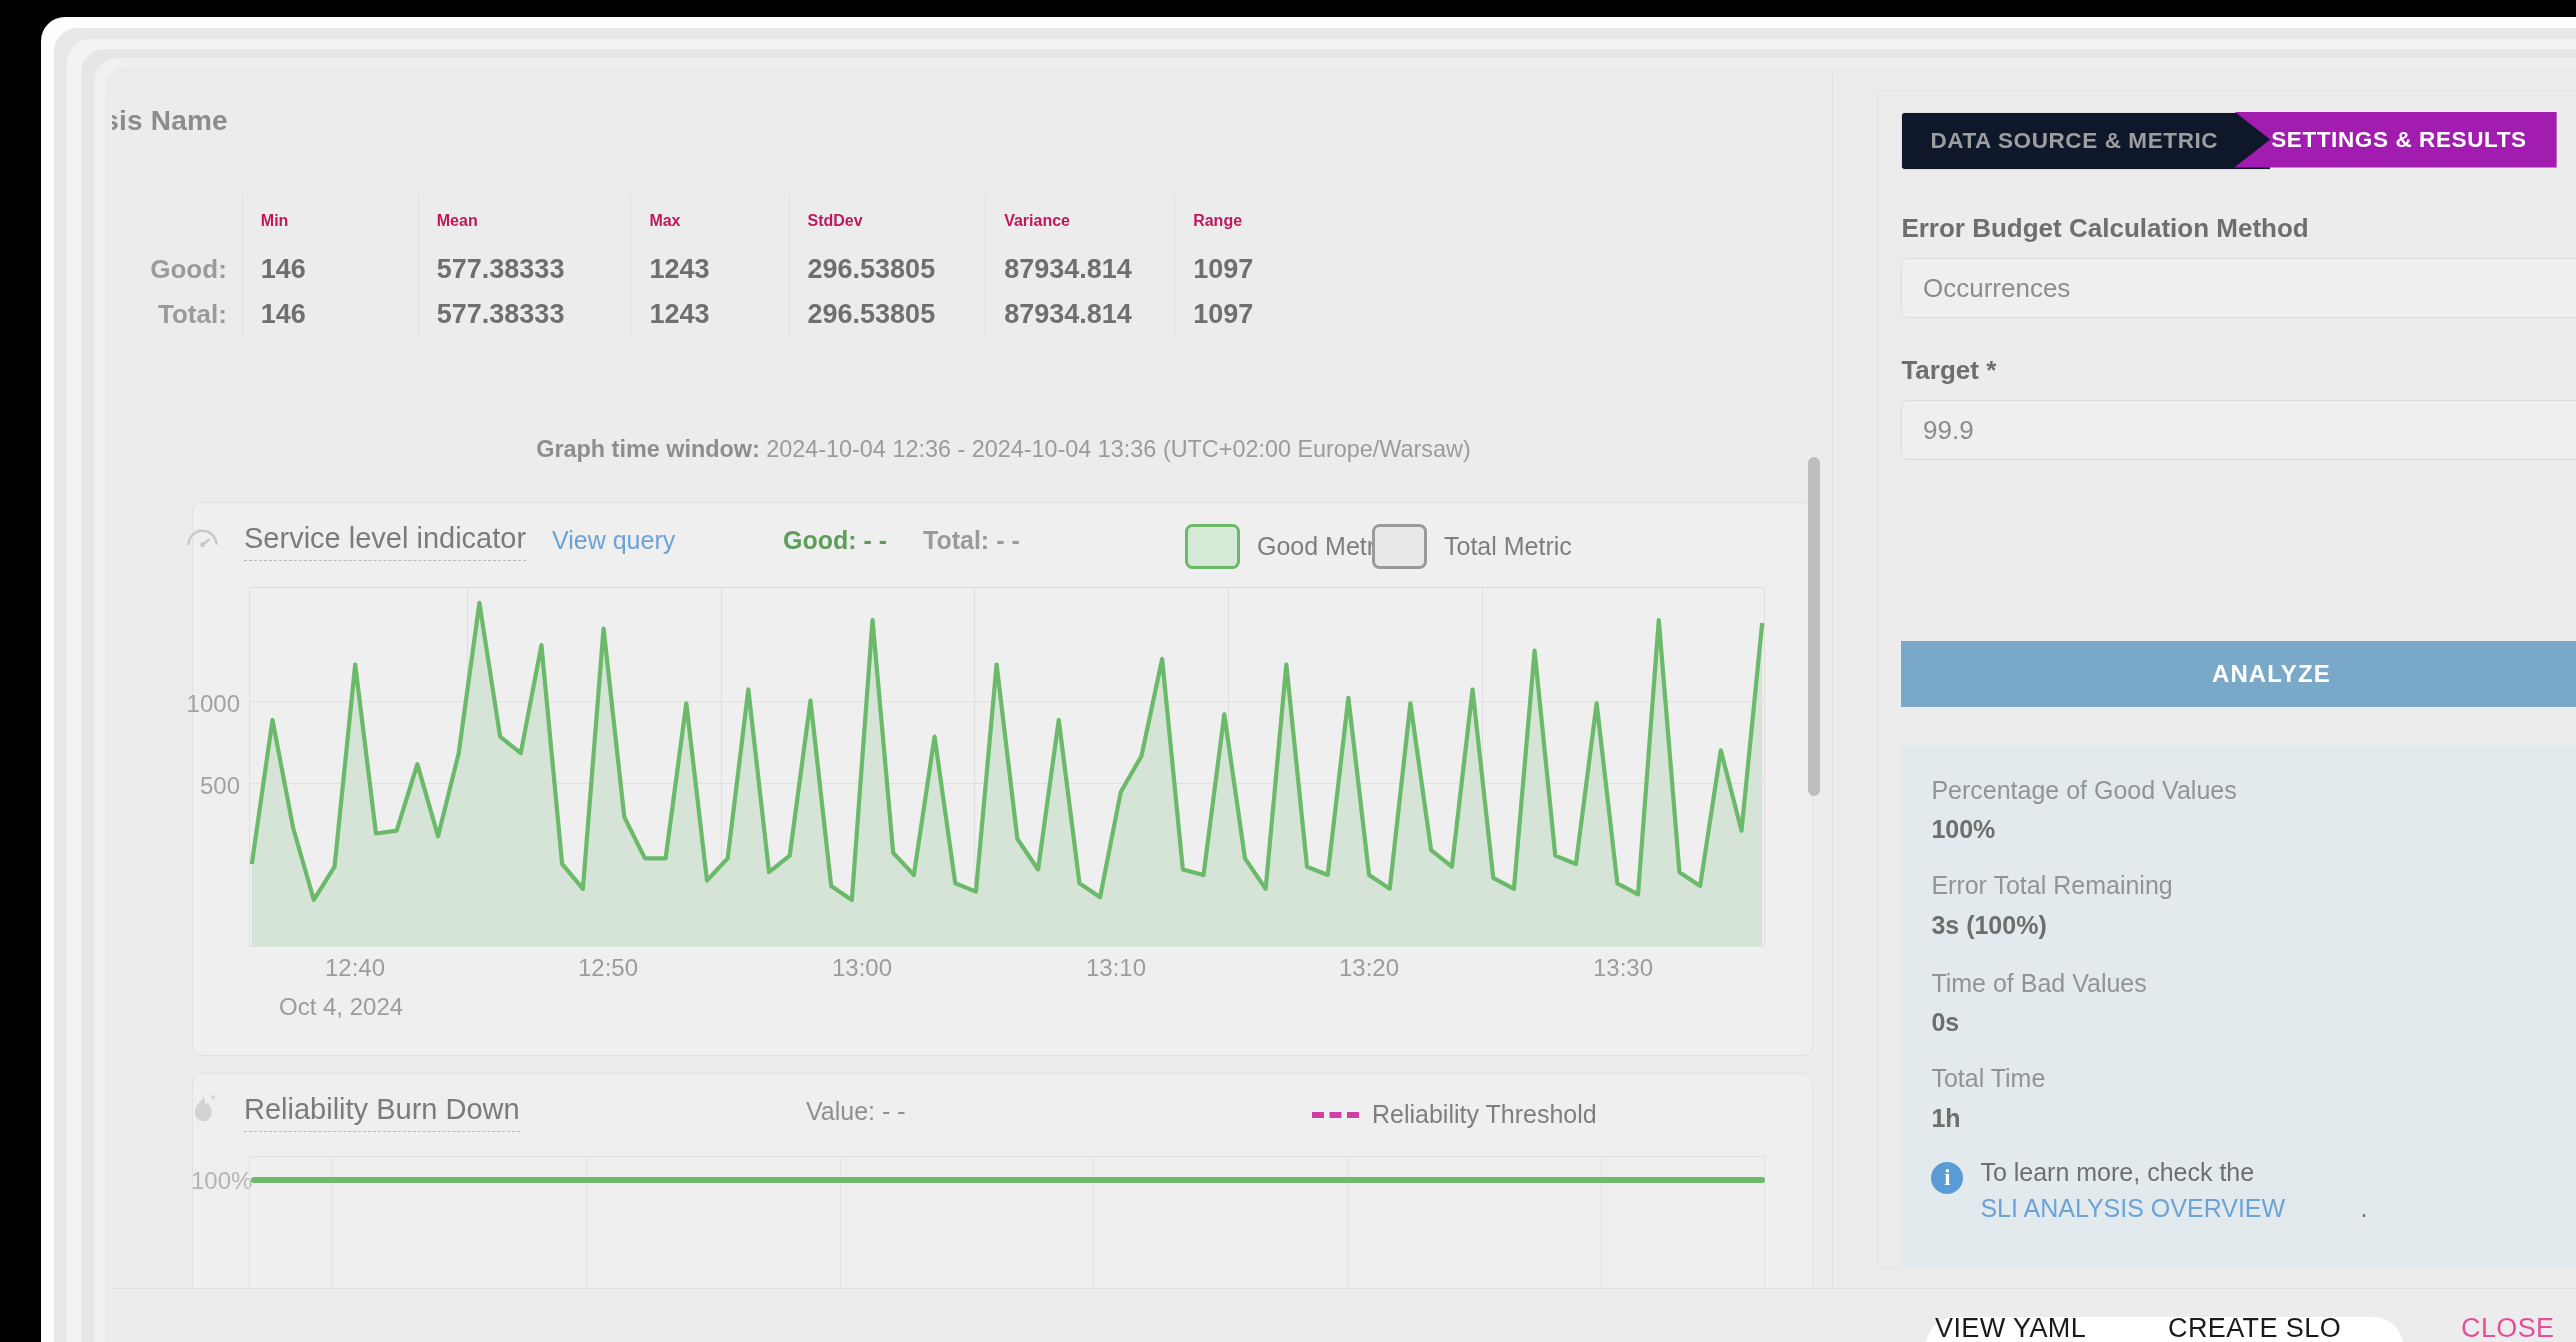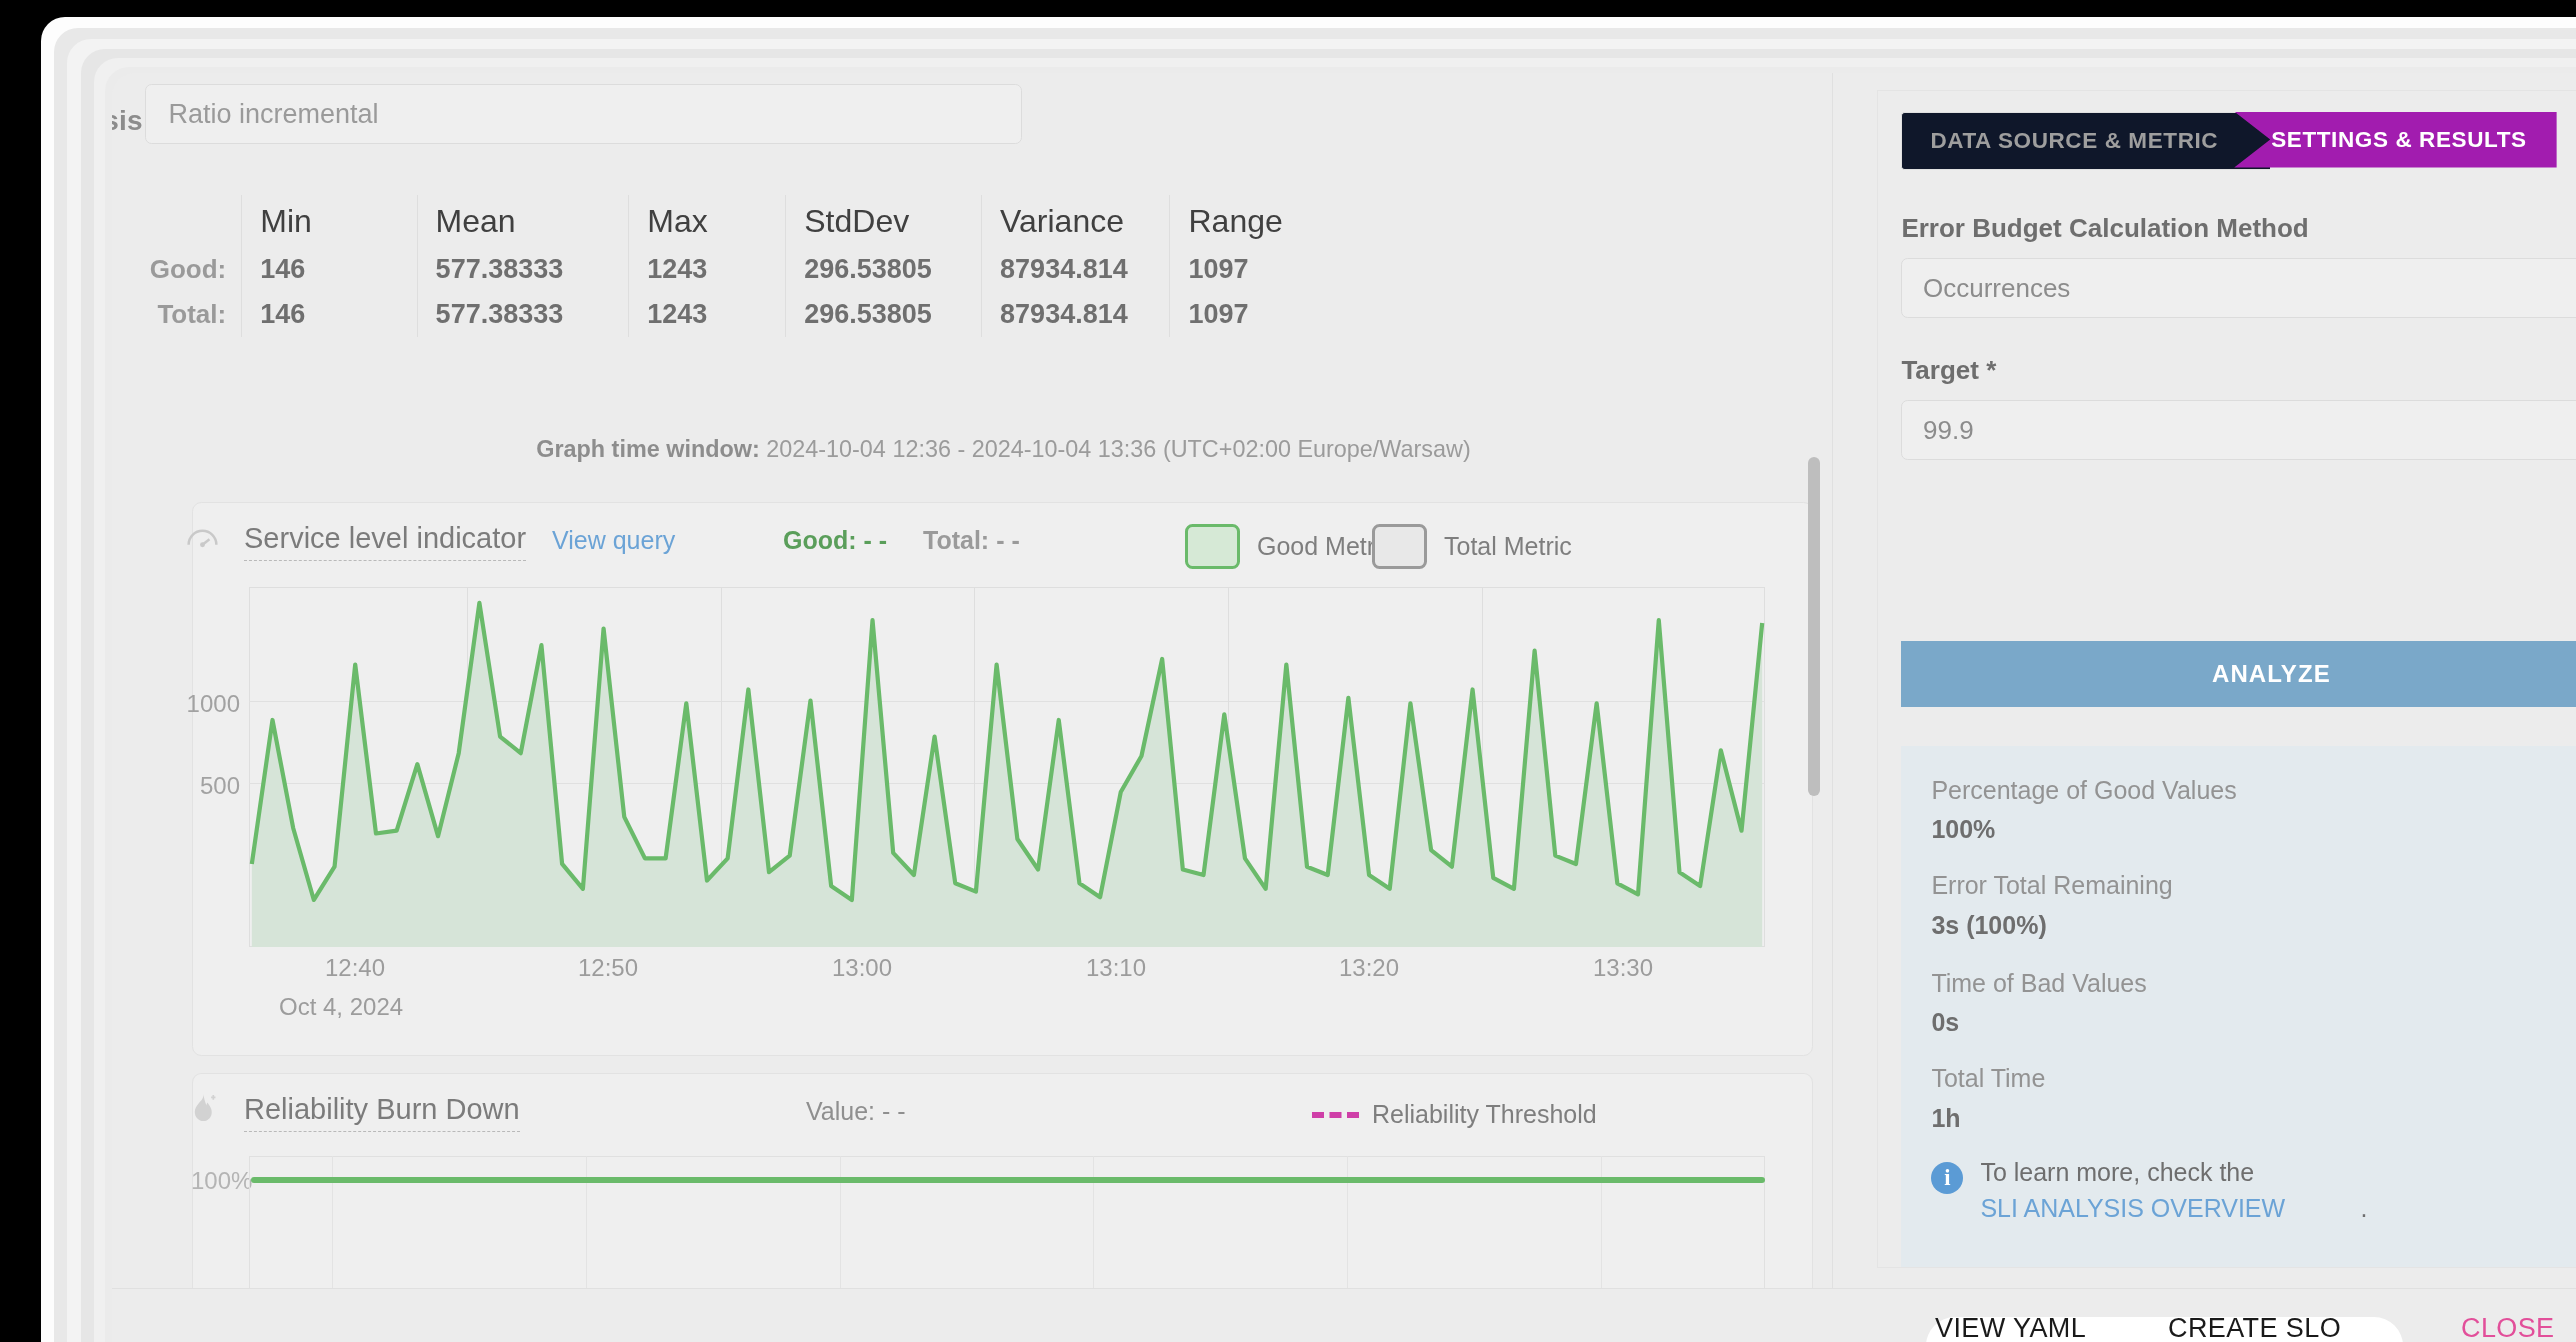--- a/index.html
+++ b/index.html
@@ -30,21 +30,21 @@
               border:0.9px solid #dcdcdc;border-radius:6.6px;}
   .name-input .val{position:absolute;left:22.5px;top:14px;font-size:27px;color:#9a9a9a;}
 
   
   .stats{position:absolute;left:0px;top:122px;width:1217px;}
   .stats table{border-collapse:collapse;}
   .stats td{font-size:25px;padding:0 0 0 0;vertical-align:middle;color:#8d8d8d;}
   .stats .hdr td{height:52px;font-size:24px;color:#9d9d9d;font-weight:normal;}
   .stats .rowlab{width:122px;text-align:right;padding-right:15px;font-weight:bold;color:#9a9a9a;font-size:26px;}
   .stats .cell{border-left:0.9px solid #dedede;padding-left:18px;height:45px;color:#6f6f6f;font-weight:bold;font-size:27px;}
-  .stats .hdr .cell{font-weight:normal;color:#404040;font-size:32px;}
+  .stats .hdr .cell{font-weight:bold;color:#be185d;font-size:16px;}
   .c-min{width:178px}.c-mean{width:206px}.c-max{width:154px}.c-std{width:187px}.c-var{width:178px}.c-rng{width:150px}
 
   .timewin{position:absolute;left:0;top:363px;width:1783px;text-align:center;font-size:23.4px;color:#9b9b9b;}
   .timewin b{font-weight:bold;color:#8d8d8d;}
 
   
   .card{position:absolute;left:80px;width:1619px;background:#efefef;border:0.9px solid #e2e2e2;border-radius:9.4px;}
   #card1{top:429px;height:552px;}
   #card2{top:1000px;height:309px;border-bottom:none;border-bottom-left-radius:0;border-bottom-right-radius:0;}
 
@@ -137,23 +137,20 @@
   <div class="sheet s4"></div>
   <div class="sheet s5"></div>
   <div class="sheet s6"></div>
 
   <div id="dialog">
 
     <div id="left">
 
       <div class="name-row">
         <div class="name-label">Analysis Name</div>
-        <div class="name-input">
-          <div class="val">Ratio incremental</div>
-        </div>
       </div>
 
       <div class="stats">
         <table>
           <tbody>
               <tr class="hdr">
             <td class="rowlab"></td>
             <td class="cell c-min">Min</td>
             <td class="cell c-mean">Mean</td>
             <td class="cell c-max">Max</td>

